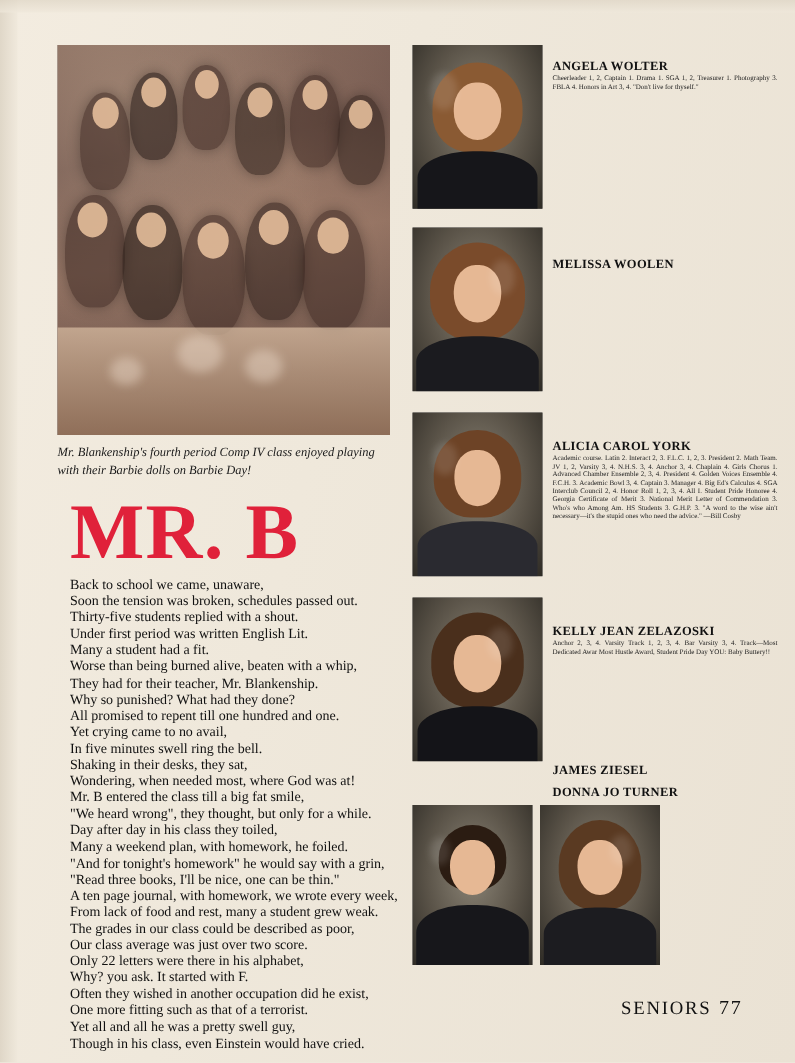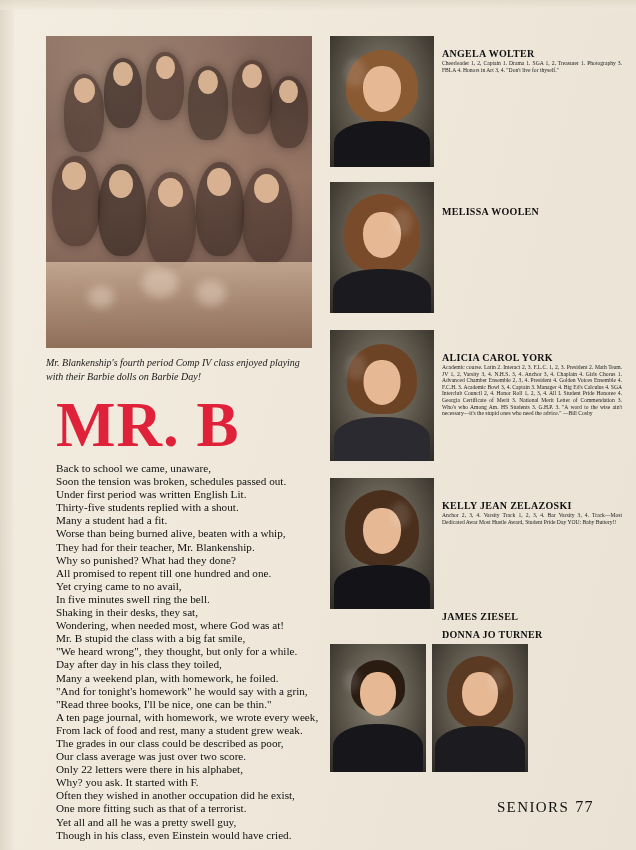--- a/index.html
+++ b/index.html
@@ -222,32 +222,32 @@
     </div>
   </div>
 
   <div class="caption">Mr. Blankenship's fourth period Comp IV class enjoyed playing with their Barbie dolls on Barbie Day!</div>
 
   <div class="mrb-title">MR. B</div>
 
   <div class="poem">
     <div>Back to school we came, unaware,</div>
     <div>Soon the tension was broken, schedules passed out.</div>
+    <div>Thirty-five students replied with a shout.</div>
     <div>Under first period was written English Lit.</div>
-    <div>Thirty-five students replied with a shout.</div>
     <div>Many a student had a fit.</div>
     <div>Worse than being burned alive, beaten with a whip,</div>
     <div>They had for their teacher, Mr. Blankenship.</div>
     <div>Why so punished? What had they done?</div>
     <div>All promised to repent till one hundred and one.</div>
     <div>Yet crying came to no avail,</div>
     <div>In five minutes swell ring the bell.</div>
     <div>Shaking in their desks, they sat,</div>
     <div>Wondering, when needed most, where God was at!</div>
-    <div>Mr. B stupid the class with a big fat smile,</div>
+    <div>Mr. B entered the class till a big fat smile,</div>
     <div>"We heard wrong", they thought, but only for a while.</div>
     <div>Day after day in his class they toiled,</div>
     <div>Many a weekend plan, with homework, he foiled.</div>
     <div>"And for tonight's homework" he would say with a grin,</div>
     <div>"Read three books, I'll be nice, one can be thin."</div>
     <div>A ten page journal, with homework, we wrote every week,</div>
     <div>From lack of food and rest, many a student grew weak.</div>
     <div>The grades in our class could be described as poor,</div>
     <div>Our class average was just over two score.</div>
     <div>Only 22 letters were there in his alphabet,</div>

